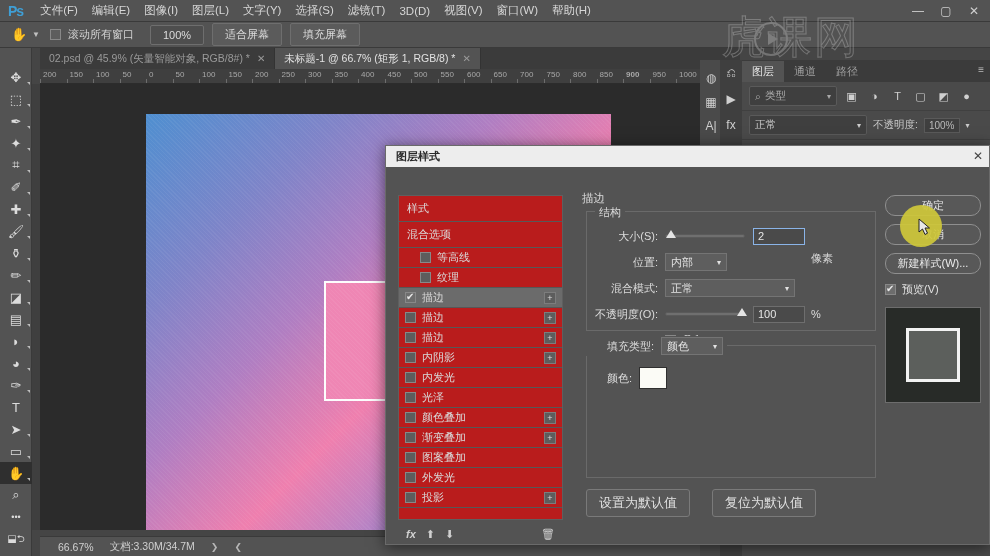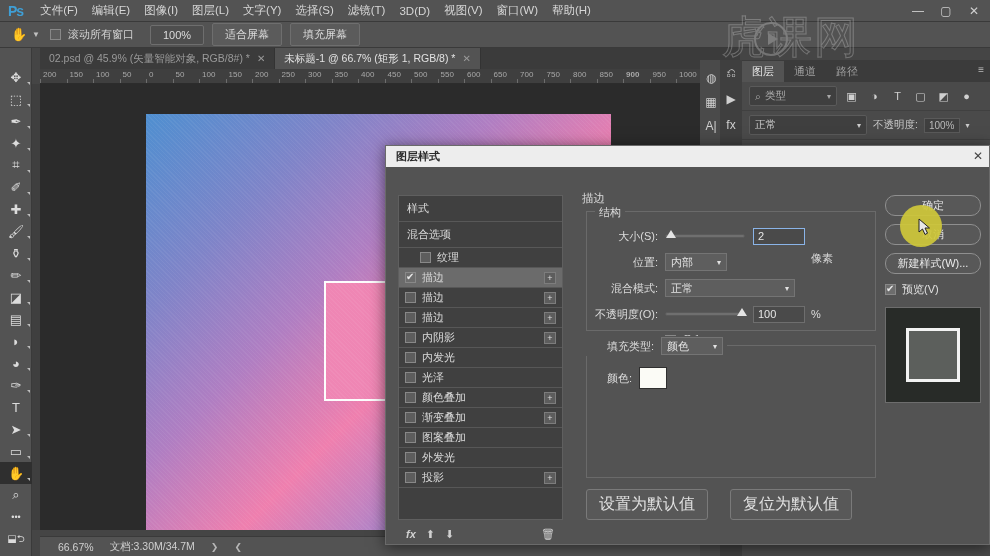--- a/index.html
+++ b/index.html
@@ -110,21 +110,21 @@
   .stat-arrow{ color:#b6b6b6; font-size:9px;}
 
   
   .dialog{ position:absolute; left:385px; top:145px; width:605px; height:400px; background:#535353;
            border:1px solid #6a6a6a; box-shadow:0 2px 14px rgba(0,0,0,.55);}
   .dlg-title{ height:21px; background:#ededed; color:#2a2a2a; font-size:11px; display:flex;
               align-items:center; padding-left:10px; font-weight:bold;}
   .dlg-close{ position:absolute; right:6px; top:3px; font-size:12px; color:#444;}
   .dlg-body{ position:absolute; left:0; top:21px; width:605px; height:379px;}
 
-  .fx-list{ position:absolute; left:12px; top:28px; width:165px; height:325px; background:#404040;
+  .fx-list{ position:absolute; left:12px; top:28px; width:165px; height:325px; background:#b91c1c;
             border:1px solid #5f5f5f;}
   .fx-head{ padding:5px 8px; font-size:11px; color:#dcdcdc; border-bottom:1px solid #585858;}
   .fx-row{ display:flex; align-items:center; gap:6px; padding:3px 6px; font-size:11px; color:#d8d8d8;
            border-bottom:1px solid #575757; height:20px;}
   .fx-row.active{ background:#6b6b6b;}
   .fx-row .ind{ width:9px; flex:none;}
   .fx-plus{ margin-left:auto; width:12px; height:12px; background:#5d5d5d; border:1px solid #7d7d7d;
             font-size:9px; line-height:10px; text-align:center; color:#ddd;}
   .fx-foot{ position:absolute; left:12px; top:357px; width:165px; height:20px; display:flex;
             align-items:center; gap:10px; padding:0 8px; font-size:11px; color:#d0d0d0;}
@@ -139,21 +139,21 @@
   .thumb{ position:absolute; top:-5px; width:0;height:0; border-left:5px solid transparent;
           border-right:5px solid transparent; border-bottom:8px solid #e4e4e4;}
   .numfield{ background:#4a4a4a; border:1px solid #8ab4e8; color:#e6e6e6; font-size:11px;
              padding:1px 4px; width:52px; height:17px;}
   .numfield.plain{ border:1px solid #6e6e6e;}
   .dd{ background:#5e5e5e; border:1px solid #747474; height:18px; display:flex; align-items:center;
        justify-content:space-between; padding:0 5px; font-size:11px; color:#e2e2e2;}
   .dd .cv{ font-size:8px;}
   .colorchip{ width:28px; height:22px; background:#fbfbf6; border:1px solid #2f2f2f;}
   .defbtn{ background:#585858; border:1px solid #7a7a7a; border-radius:3px; padding:4px 12px;
-           font-size:16px; color:#e0e0e0;}
+           font-size:13px; color:#e0e0e0;}
 
   .dlgbtns{ position:absolute; right:10px; top:28px; width:96px;}
   .dbtn{ width:96px; height:21px; background:#585858; border:1px solid #8f8f8f; border-radius:10px;
          display:flex; align-items:center; justify-content:center; font-size:11px; color:#eaeaea;
          margin-bottom:8px;}
   .prevrow{ display:flex; align-items:center; gap:6px; font-size:11px; color:#e0e0e0; margin-top:2px;}
   .preview-box{ position:absolute; right:10px; top:140px; width:96px; height:96px; background:#282b28;
                 border:1px solid #6d6d6d; display:flex; align-items:center; justify-content:center;}
   .preview-sq{ width:54px; height:54px; border:3px solid #f2f2f2; background:#5c5f5c;}
   .cursor-glow{ position:absolute; left:900px; top:205px; width:42px; height:42px; border-radius:50%;
@@ -368,20 +368,25 @@
     </div>
 
     <div class="dlg-body">
 
       <div class="fx-list" id="fxlist">
           <div class="fx-head">样式</div>
           <div class="fx-head">混合选项</div>
           <div class="fx-row">
             <span class="ind"></span>
             <span class="cbox"></span>
+            <span>等高线</span>
+          </div>
+          <div class="fx-row">
+            <span class="ind"></span>
+            <span class="cbox"></span>
             <span>纹理</span>
           </div>
           <div class="fx-row active">
             <span class="cbox on"></span>
             <span>描边</span>
             <span class="fx-plus">+</span>
           </div>
           <div class="fx-row">
             <span class="cbox"></span>
             <span>描边</span>

